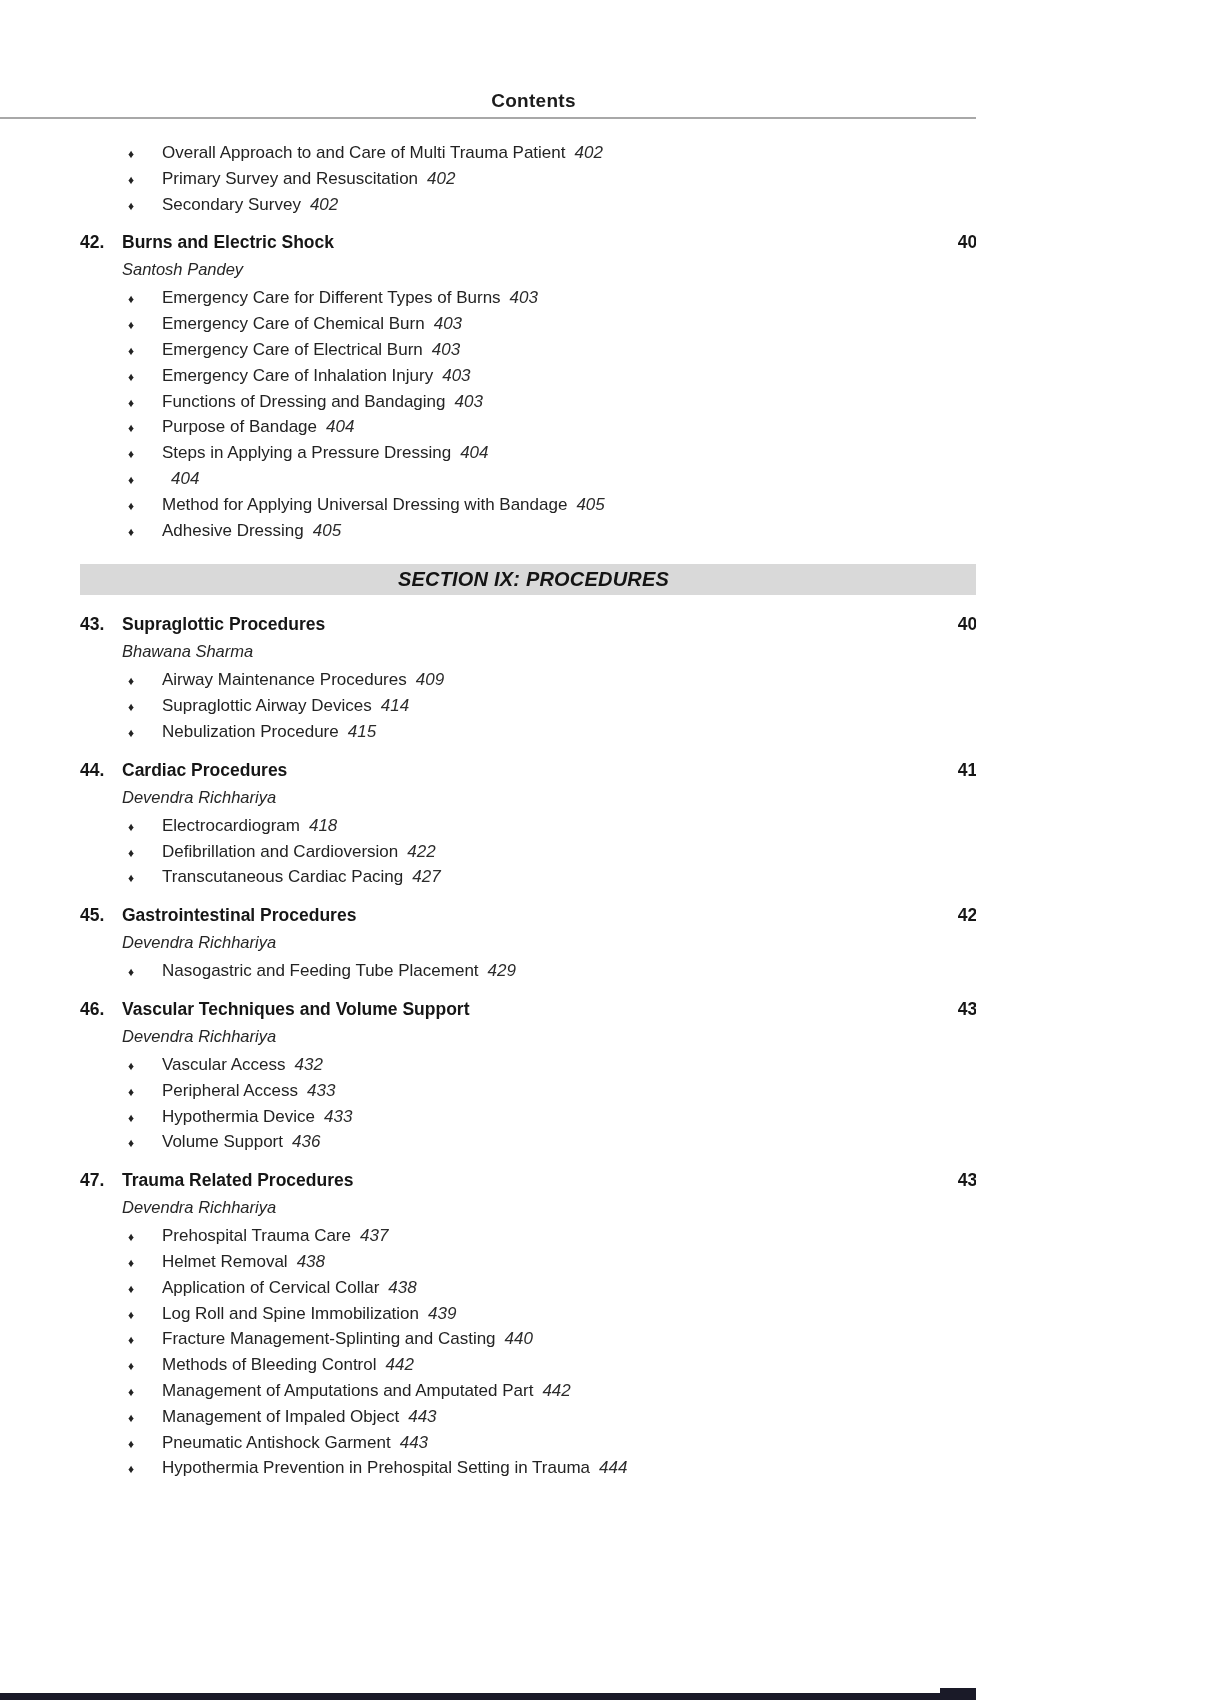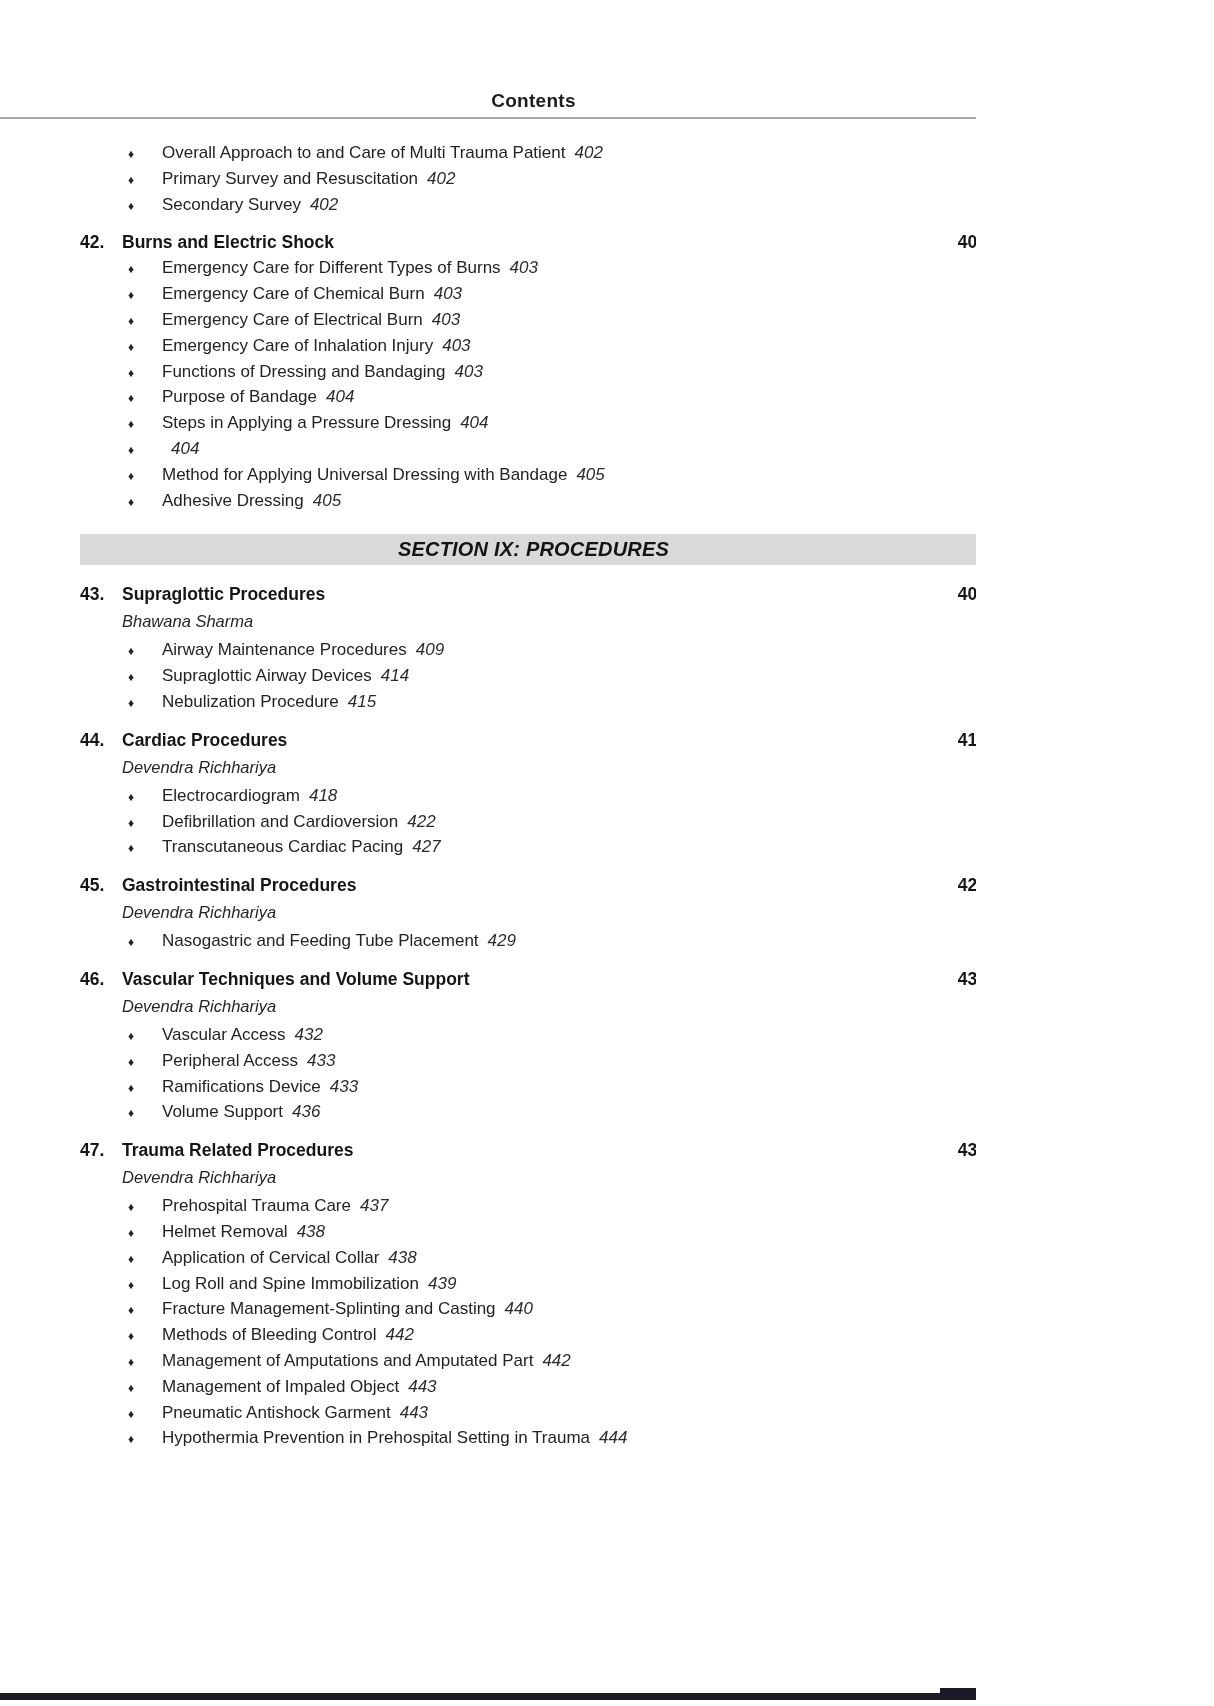--- a/index.html
+++ b/index.html
@@ -162,20 +162,21 @@
           <span class="item-label">Secondary Survey</span>
           <span class="item-page">402</span>
         </div>
       </div>
       <div class="chapter">
         <div class="chapter-head">
           <span class="chapter-num">42.</span>
           <span class="chapter-title">Burns and Electric Shock</span>
           <span class="chapter-page">403</span>
         </div>
+        <div class="chapter-author">Santosh Pandey</div>
         <div class="items-group">
           <div class="bullet-row">
             <span class="bullet-glyph">♦</span>
             <span class="item-label">Emergency Care for Different Types of Burns</span>
             <span class="item-page">403</span>
           </div>
           <div class="bullet-row">
             <span class="bullet-glyph">♦</span>
             <span class="item-label">Emergency Care of Chemical Burn</span>
             <span class="item-page">403</span>
@@ -300,21 +301,21 @@
             <span class="item-label">Vascular Access</span>
             <span class="item-page">432</span>
           </div>
           <div class="bullet-row">
             <span class="bullet-glyph">♦</span>
             <span class="item-label">Peripheral Access</span>
             <span class="item-page">433</span>
           </div>
           <div class="bullet-row">
             <span class="bullet-glyph">♦</span>
-            <span class="item-label">Ramifications Device</span>
+            <span class="item-label">Hypothermia Device</span>
             <span class="item-page">433</span>
           </div>
           <div class="bullet-row">
             <span class="bullet-glyph">♦</span>
             <span class="item-label">Volume Support</span>
             <span class="item-page">436</span>
           </div>
         </div>
       </div>
       <div class="chapter">

